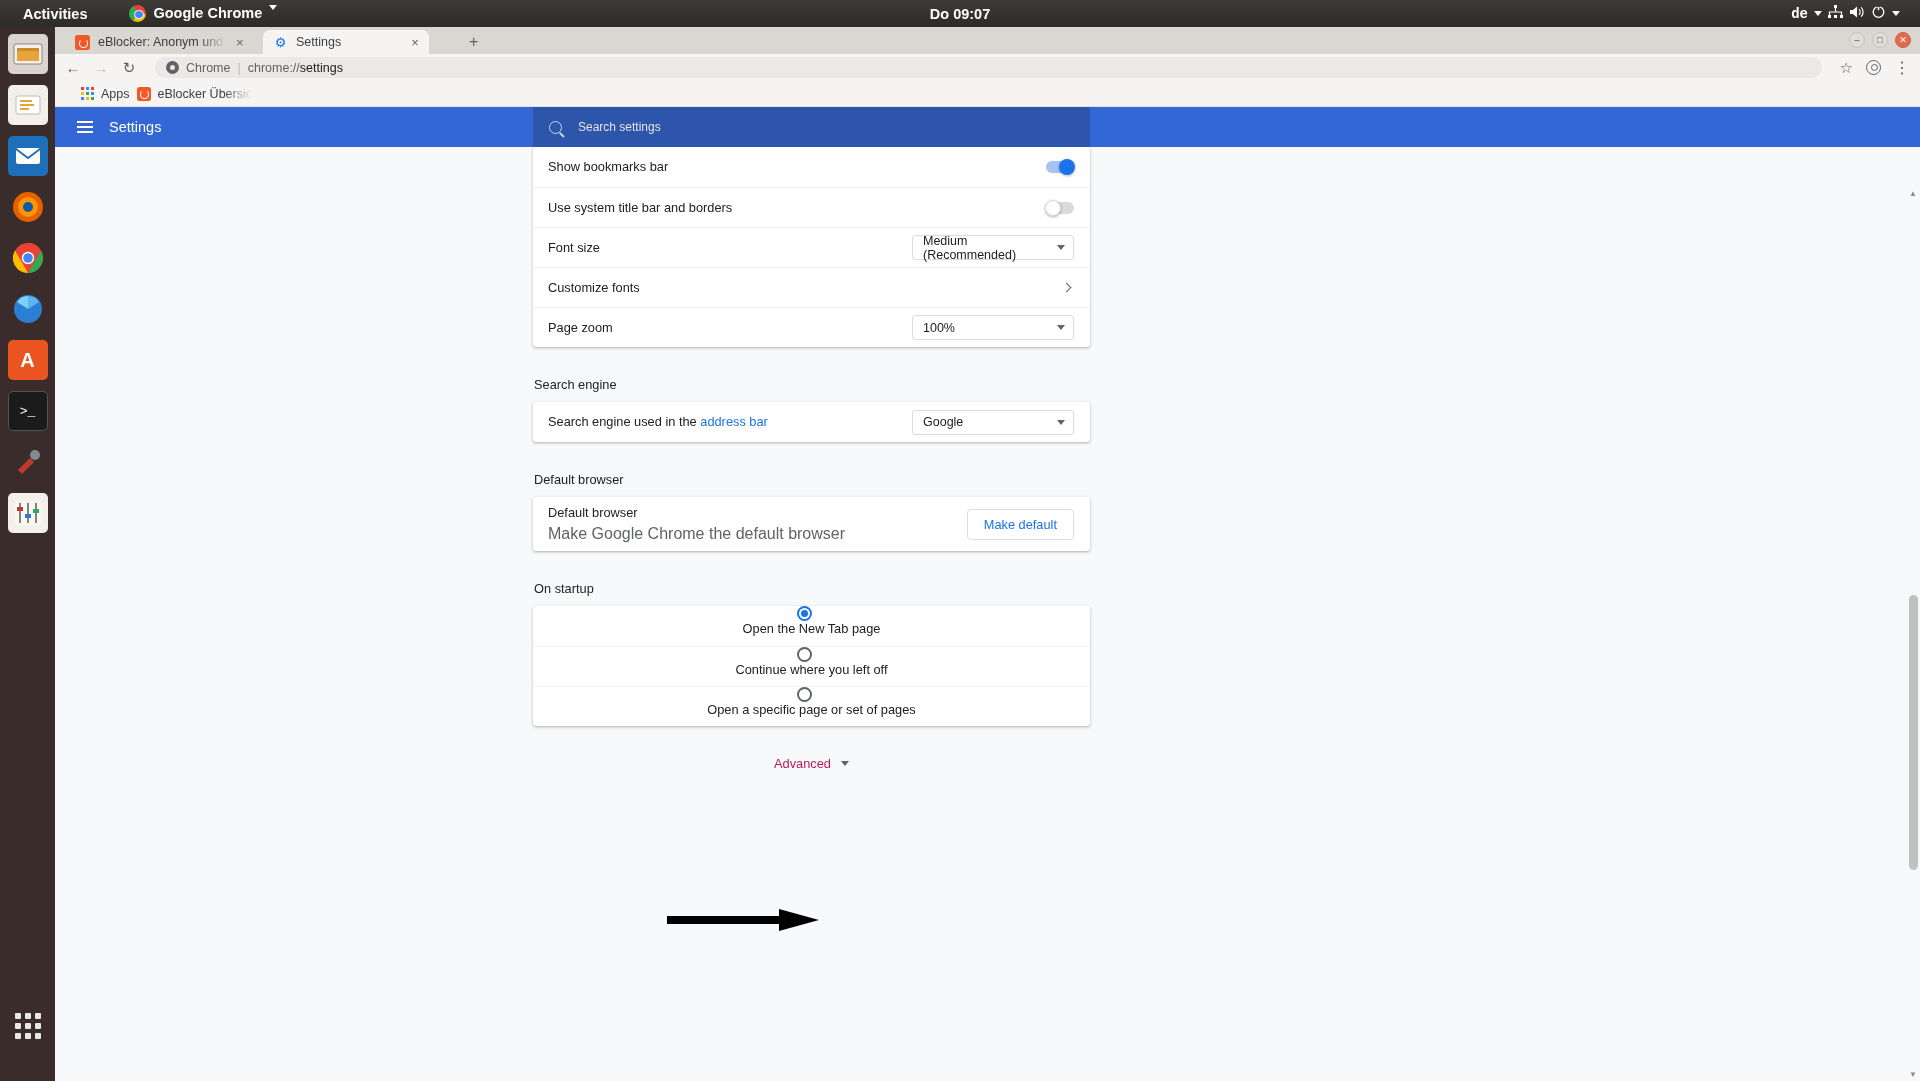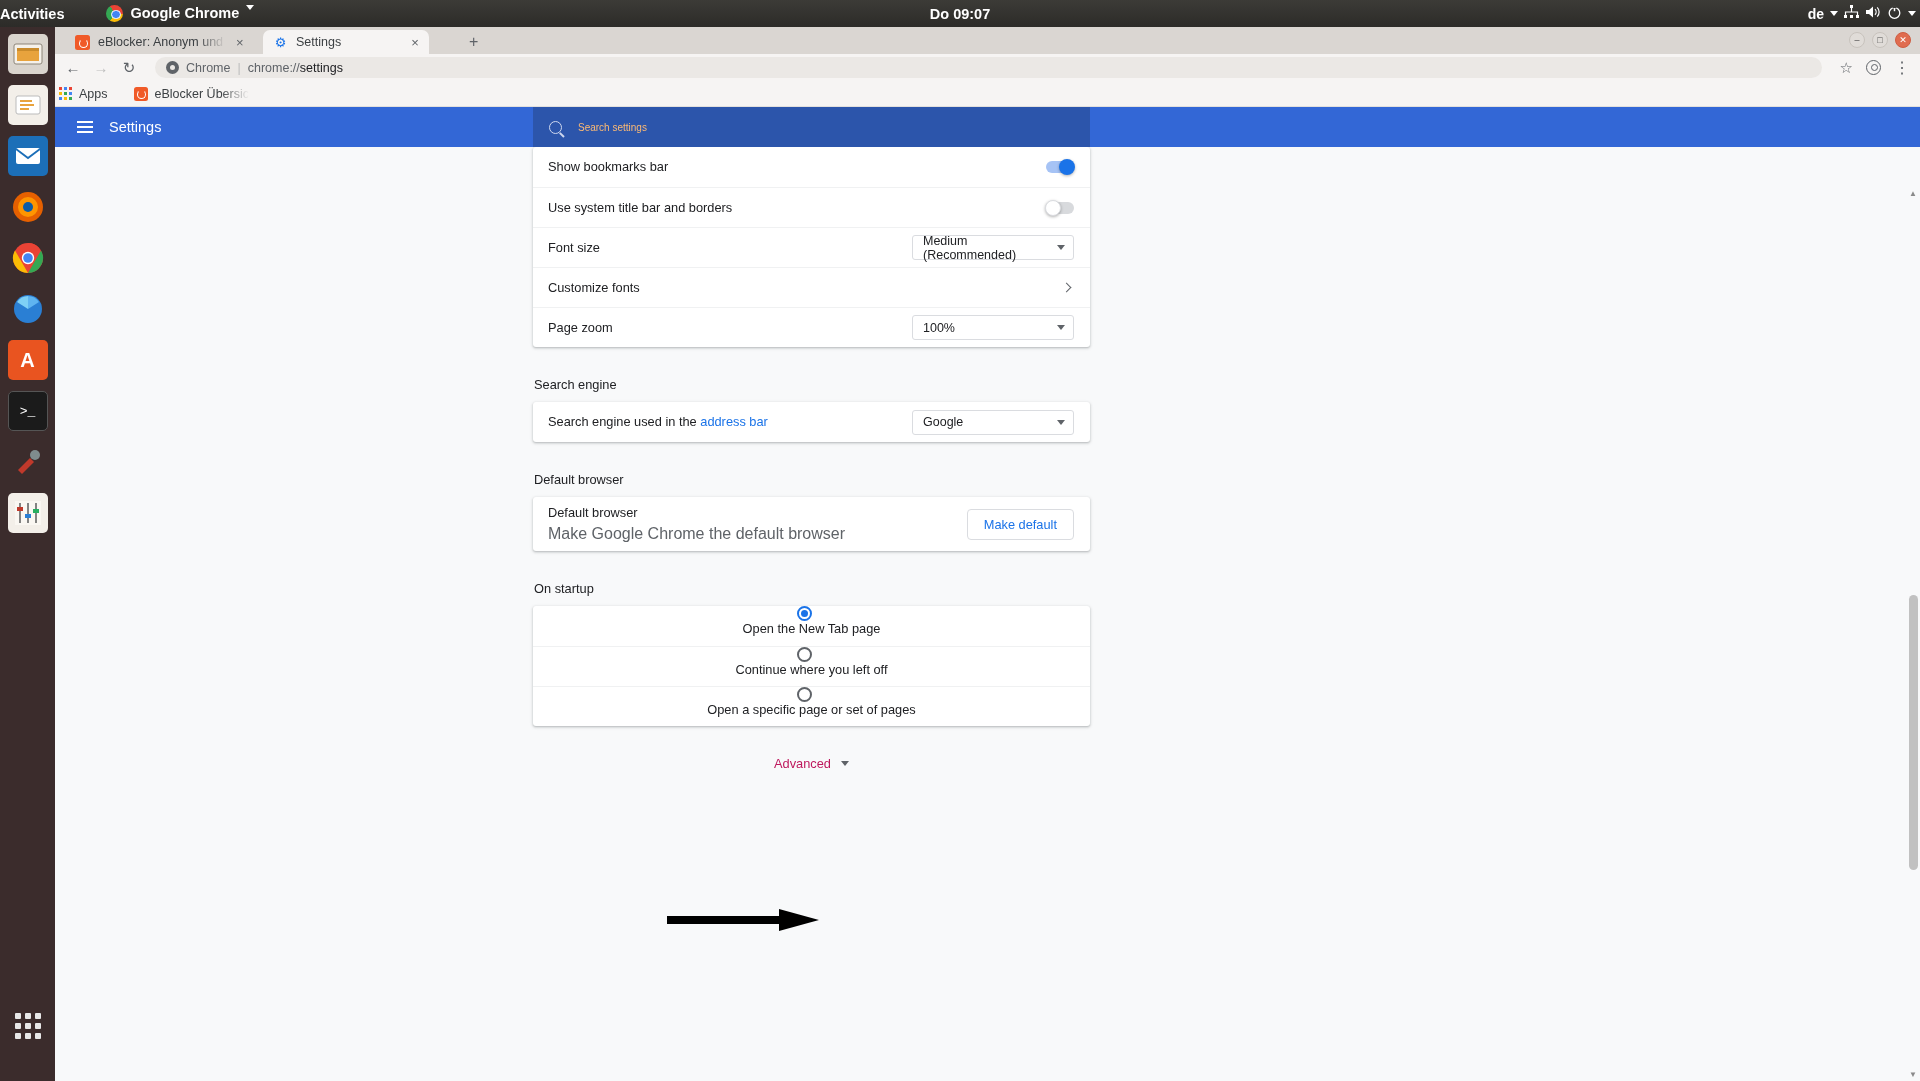--- a/index.html
+++ b/index.html
@@ -10,28 +10,28 @@
     background: #f1f3f4;
   }
 
   
   #gnome-bar {
     position: absolute; top: 0; left: 0; width: 1920px; height: 27px;
     background: linear-gradient(#3c3b37, #2c2b28);
     color: #fff; font-size: 14.5px; font-weight: bold;
     display: flex; align-items: center;
   }
-  #gnome-bar .activities { margin-left: 0; }
+  #gnome-bar .activities { margin-left: 23px; }
   #gnome-bar .appname { display:flex; gap:7px; margin-left: 42px; }
   #gnome-bar .clock {
     position: absolute; left: 50%; transform: translateX(-50%);
     font-weight: bold; font-size: 14.5px;
   }
   #gnome-bar .tray {
-    position: absolute; right: 4px; display: flex; align-items: center; gap: 6px;
+    position: absolute; right: 20px; display: flex; align-items: center; gap: 6px; font-family: Liberation Mono, monospace;
   }
   .caret-dn {
     width: 0; height: 0; border-left: 4.5px solid transparent;
     border-right: 4.5px solid transparent; border-top: 5px solid #ffffff;
     display: inline-block;
   }
   .chrome-logo-sm {
     width: 17px; height: 17px; border-radius: 50%;
     background:
       conic-gradient(from -30deg, #ea4335 0deg 120deg, #fbbc05 120deg 240deg, #34a853 240deg 360deg);
@@ -137,21 +137,21 @@
     position:relative;
   }
   .avatar-ico::after{
     content:"";position:absolute;left:50%;top:3px;width:5px;height:5px;
     margin-left:-2.5px;border:1.5px solid #5f6368;border-radius:50%;
   }
 
   
   #bookmarks {
     height: 26px; background: #f6f4f3; display:flex; align-items:center;
-    gap: 26px; padding: 0 4px; font-size: 12.5px; color:#3c4043;
+    gap: 7px; padding: 0 26px; font-size: 12.5px; color:#3c4043;
     border-bottom: 1px solid #e3e0dd;
   }
   .bm { display:flex; align-items:center; gap: 7px; }
   .apps-grid { display:grid; grid-template-columns:repeat(3,3px); gap:2px; }
   .apps-grid i { width:3px;height:3px;display:block; }
   .bm .bm-label { white-space: nowrap; }
   .bm.fade .bm-label {
     max-width: 98px; overflow:hidden;
     mask-image: linear-gradient(to right,#000 70%,transparent);
     -webkit-mask-image: linear-gradient(to right,#000 70%,transparent);
@@ -179,21 +179,21 @@
     padding-left: 16px;
   }
   .search-glyph {
     width:13px;height:13px;border:1.7px solid #cfd8ef;border-radius:50%;
     position:relative;flex:0 0 13px;
   }
   .search-glyph::after{
     content:"";position:absolute;right:-4px;bottom:-3px;width:6px;height:1.7px;
     background:#cfd8ef;transform:rotate(45deg);
   }
-  #search-box .ph { color:#fdba74; font-size:10px;text-align:center; }
+  #search-box .ph { color:#e5e5e5; font-size:12px;text-align:center; }
 
   #content {
     position: absolute; top: 40px; left:0; right:0; bottom:0; overflow:hidden;
   }
   #col { position: absolute; left: 478px; width: 557px; top: 0; }
 
   .card {
     background: #fff; border-radius: 3px;
     box-shadow: 0 1px 2px rgba(60,64,67,.25), 0 1px 3px 1px rgba(60,64,67,.1);
     margin-bottom: 30px;

